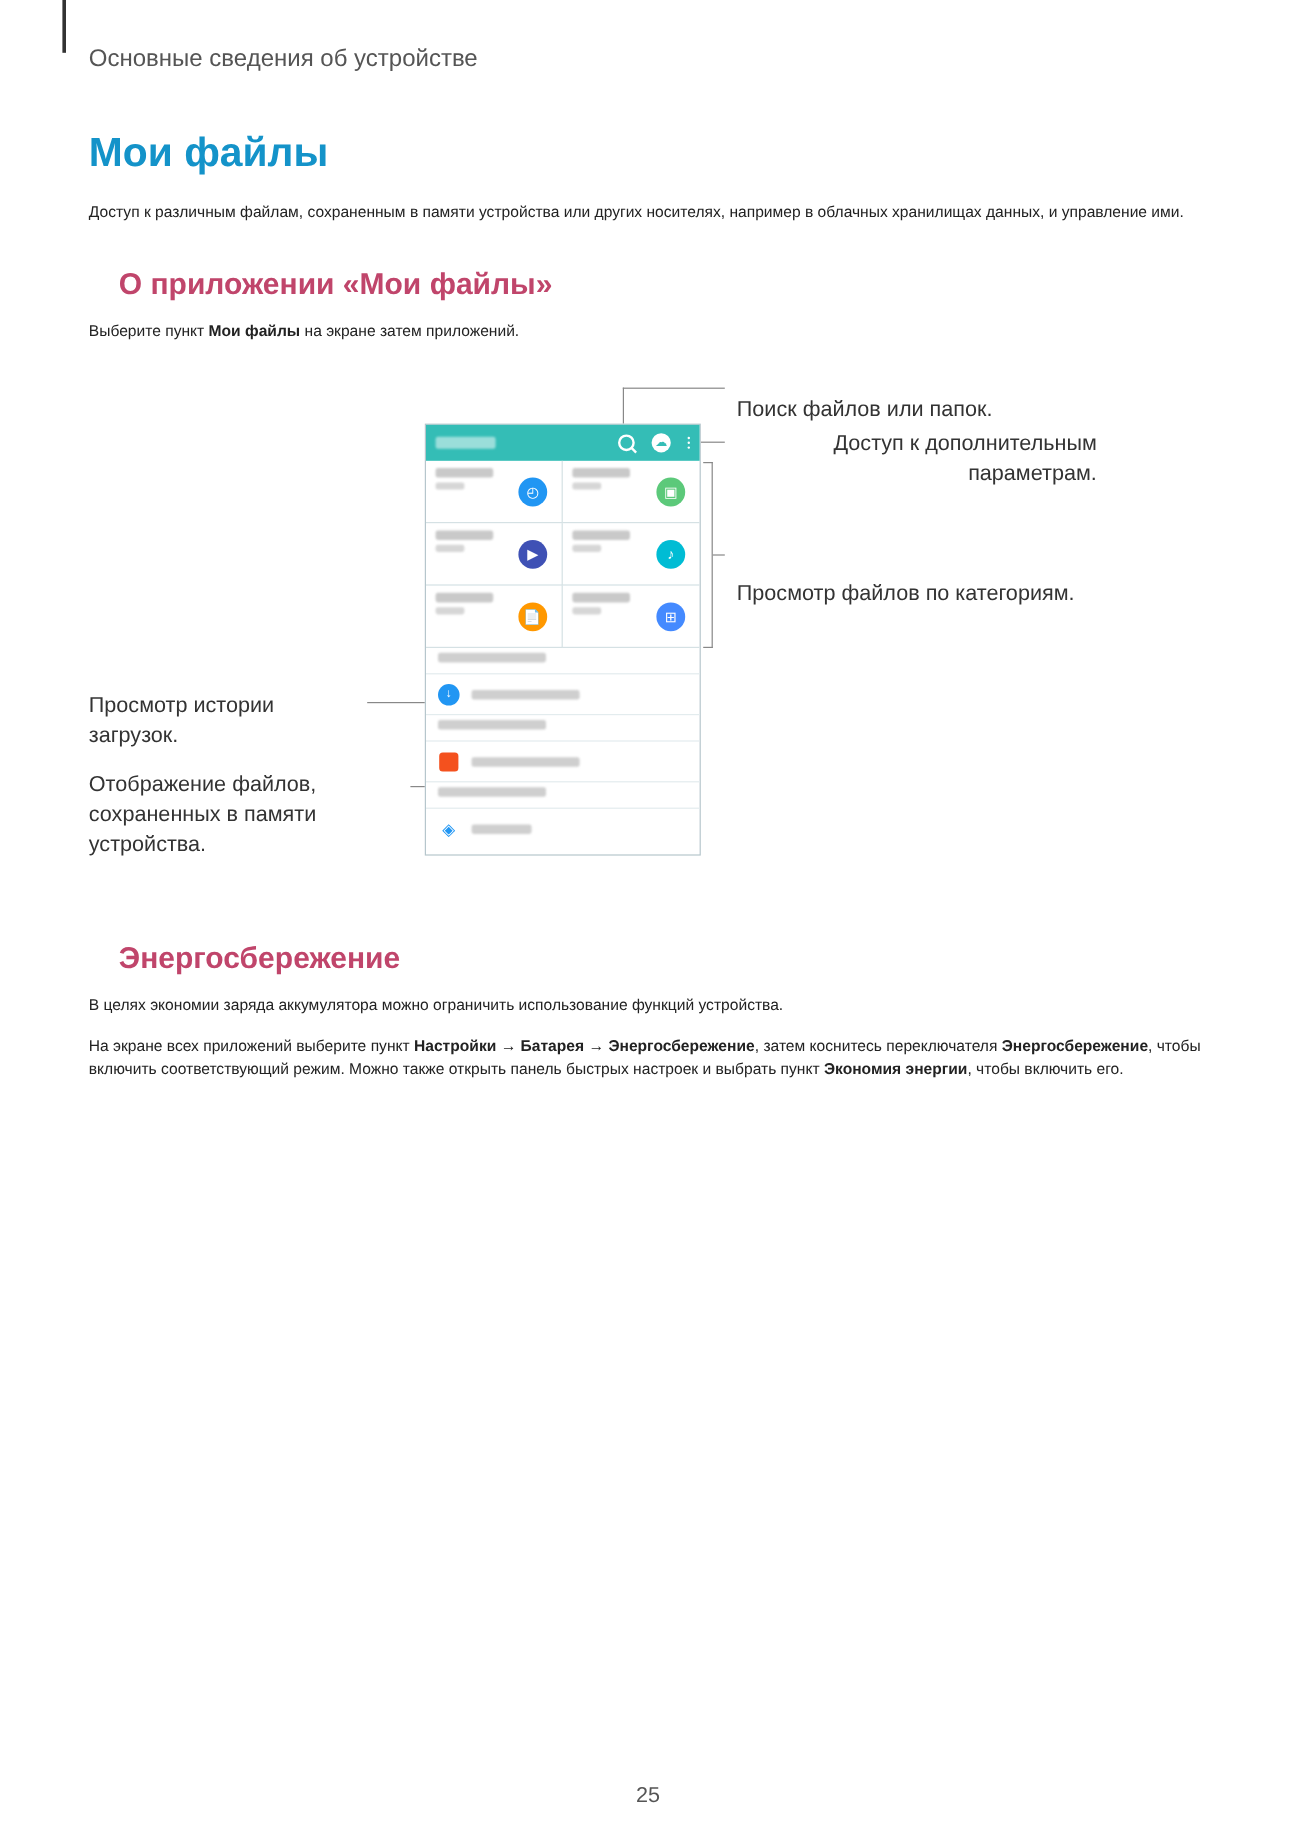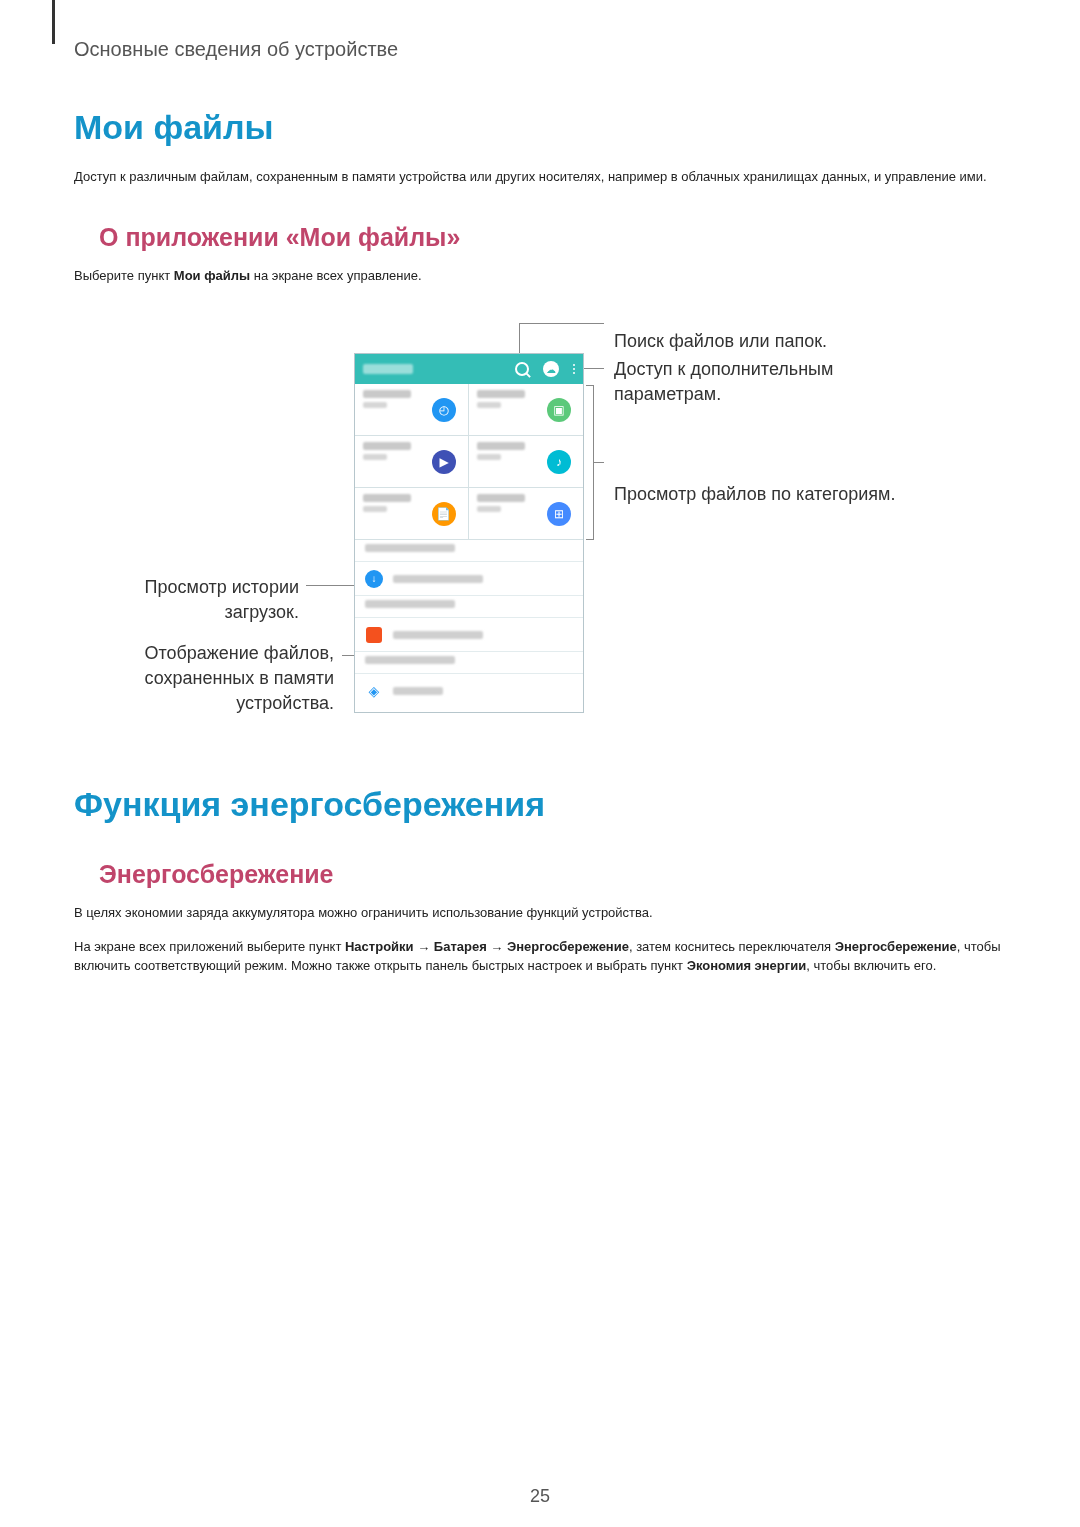--- a/index.html
+++ b/index.html
@@ -137,21 +137,21 @@
   .ri-red{width:16px;height:16px;border-radius:3px;background:#f4511e;}
   .ri-cloud{color:#2196f3;font-size:14px;}
   .row-text{ width: 90px; height: 8px; background: #cfcfcf; border-radius:2px; filter: blur(1px);}
   .callout {
     position: absolute;
     font-size: 18px;
     color: #333;
     line-height: 1.4;
   }
   .callout.right { left: 540px; }
-  .callout.left { text-align: right; }
+  .callout.left { text-align: left; }
   .lead-right {
     position: absolute;
     border-top: 1px solid #888;
     height: 0;
   }
   .lead-left {
     position: absolute;
     border-top: 1px solid #888;
     height: 0;
   }
@@ -183,31 +183,31 @@
 <div class="page-mark"></div>
 <div class="header-line">Основные сведения об устройстве</div>
 
 <div class="content">
 
   <h1 class="blue">Мои файлы</h1>
   <p class="body">Доступ к различным файлам, сохраненным в памяти устройства или других носителях, например в облачных хранилищах данных, и управление ими.</p>
 
   <h2 class="red">О приложении «Мои файлы»</h2>
   <p class="body">
-    <span>Выберите пункт </span><span class="bold">Мои файлы</span><span> на экране всех управление.</span>
+    <span>Выберите пункт </span><span class="bold">Мои файлы</span><span> на экране затем приложений.</span>
   </p>
 
   <div class="diagram-wrap">
 
     <div class="lead-vert" style="left:445px; top:18px; height:45px;"></div>
     <div class="lead-right" style="left:445px; top:18px; width:85px;"></div>
     <div class="callout right" style="top:24px;">Поиск файлов или папок.</div>
 
     <div class="lead-right" style="left:508px; top:63px; width:22px;"></div>
-    <div class="callout right" style="top:52px; width:300px;">Доступ к дополнительным параметрам.</div>
+    <div class="callout right" style="top:52px; width:300px;text-align:right;">Доступ к дополнительным параметрам.</div>
 
     <div class="bracket-right" style="left:512px; top:80px; height:155px;"></div>
     <div class="lead-right" style="left:520px; top:157px; width:10px;"></div>
     <div class="callout right" style="top:157px;margin-top:20px;">Просмотр файлов по категориям.</div>
 
     <div class="lead-left" style="left:232px; top:280px; width:63px;"></div>
     <div class="callout left" style="top:270px; left:0; width:225px;">Просмотр истории загрузок.</div>
 
     <div class="lead-left" style="left:268px; top:350px; width:27px;"></div>
     <div class="callout left" style="top:336px; left:0; width:260px;">Отображение файлов, сохраненных в памяти устройства.</div>
@@ -280,21 +280,20 @@
           <div class="lbl"></div>
         </div>
       <div class="section-row" style="border-bottom:none;">
         <div class="row-icon ri-cloud">◈</div>
         <div class="row-text" style="width:50px;"></div>
       </div>
     </div>
   </div>
 
   <div class="section2">
-    <h1 class="blue">Функция энергосбережения</h1>
     <h2 class="red">Энергосбережение</h2>
     <p class="body">В целях экономии заряда аккумулятора можно ограничить использование функций устройства.</p>
     <p class="body" style="margin-top:14px;">
       <span>На экране всех приложений выберите пункт </span><span class="bold">Настройки</span><span class="arrow"> → </span><span class="bold">Батарея</span><span class="arrow"> → </span><span class="bold">Энергосбережение</span><span>, затем коснитесь переключателя </span><span class="bold">Энергосбережение</span><span>, чтобы включить соответствующий режим. Можно также открыть панель быстрых настроек и выбрать пункт </span><span class="bold">Экономия энергии</span><span>, чтобы включить его.</span>
     </p>
   </div>
 
 </div>
 
 <div class="page-number">25</div>

